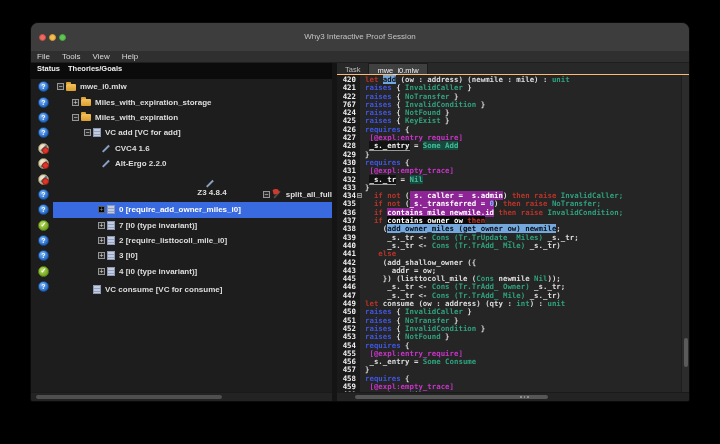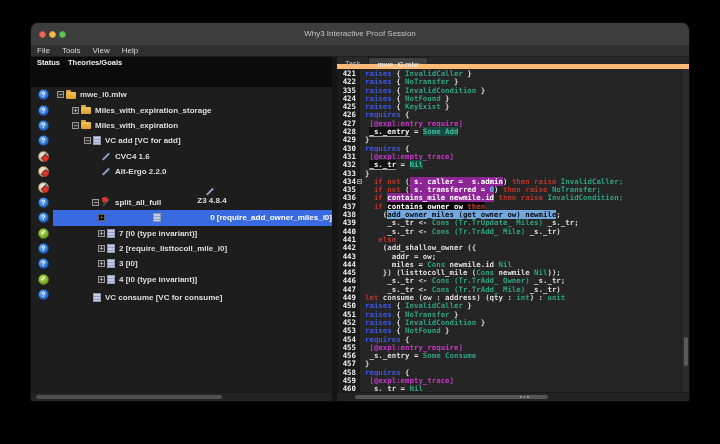--- a/index.html
+++ b/index.html
@@ -1,48 +1,48 @@
 <!DOCTYPE html>
 <html><head>
 <meta charset="utf-8">
 <style>
   html,body{margin:0;padding:0;background:#000;width:720px;height:444px;overflow:hidden;
     font-family:"Liberation Sans", sans-serif;}
   *{box-sizing:border-box;}
   .window{position:absolute;left:30px;top:22px;width:660px;height:380px;background:#2a2a2a;
     border-radius:8px 8px 3px 3px;border:1px solid #0a0a0a;display:flex;flex-direction:column;overflow:hidden;}
   
-  .titlebar{height:22px;background:#3d3d3d;position:relative;flex:0 0 auto;display:flex;align-items:center;}
+  .titlebar{height:28px;background:#3d3d3d;position:relative;flex:0 0 auto;display:flex;align-items:center;}
   .lights{display:flex;gap:3px;margin-left:8px;}
   .light{width:7px;height:7px;border-radius:50%;}
   .light-red{background:#ee6a5f;border:0.5px solid #c94c43;}
   .light-yellow{background:#f5bd4f;border:0.5px solid #cf9a33;}
   .light-green{background:#61c554;border:0.5px solid #47a53c;}
   .wtitle{position:absolute;left:0;right:0;text-align:center;font-size:8px;color:#c4c4c4;line-height:12px;}
   
   .menubar{height:12px;background:#2f2f2f;border-bottom:1px solid #1e1e1e;display:flex;align-items:center;flex:0 0 auto;}
   .mitem{font-size:8px;color:#d8d8d8;padding:0 6px;line-height:12px;}
   
   .main{flex:1;display:flex;min-height:0;}
   .leftpanel{width:301px;flex:0 0 auto;display:flex;flex-direction:column;background:#1d1d1d;min-height:0;}
-  .lheader{height:30px;background:#0b0b0b;flex:0 0 auto;position:relative;}
+  .lheader{height:16px;background:#0b0b0b;flex:0 0 auto;position:relative;}
   .lheader span{position:absolute;top:1px;font-size:7.5px;font-weight:bold;color:#f0f0f0;}
   .lh-status{left:6px;} .lh-theories{left:37px;}
   .tree{flex:1;background:#1d1d1d;overflow:hidden;position:relative;}
   .trow{display:flex;align-items:center;height:15.4px;position:relative;}
   .st{width:11px;height:11px;margin-left:7px;flex:0 0 auto;border-radius:50%;display:flex;align-items:center;
     justify-content:center;font-size:7px;font-weight:bold;color:#fff;position:relative;z-index:2;}
   .st-unknown{background:radial-gradient(circle at 35% 30%,#7ab6f5,#2268c8 75%);border:1px solid #15498f;}
   .st-valid{background:radial-gradient(circle at 35% 30%,#b9dd5d,#74a51f 75%);border:1px solid #55801a;}
   .st-fail{background:radial-gradient(circle at 35% 30%,#f2ead4,#cdbd92 75%);border:1px solid #9b8c64;}
   .st-fail .pencil{width:1.5px;height:8px;background:#5b6b84;transform:rotate(45deg);}
   .st-fail::after{content:"";position:absolute;right:-1px;bottom:-1px;width:5px;height:5px;border-radius:50%;
     background:#e23327;border:0.5px solid #8e1c14;}
   .rowline{flex:1;display:flex;align-items:center;height:100%;margin-left:4px;position:relative;}
-  .trow.selected .rowline{background:#3a6ae0;justify-content:space-between;}
+  .trow.selected .rowline{background:#3a6ae0;}
   .exp{width:7px;height:7px;flex:0 0 auto;border:1px solid #969696;background:#2d2d2d;color:#e0e0e0;
     font-size:7px;line-height:5px;text-align:center;margin-right:2px;}
   .exp-dark{background:#060606;border-color:#5d5d5d;color:#909090;}
   .expspacer{width:9px;height:7px;flex:0 0 auto;}
   .nicon{flex:0 0 auto;margin-right:4px;position:relative;}
   .icon-folder{width:10px;height:7px;background:linear-gradient(#f4c35c,#db9e2e);border-radius:1px;margin-top:1px;}
   .icon-folder::before{content:"";position:absolute;left:0;top:-2px;width:5px;height:2px;
     background:#dfa637;border-radius:1px 1px 0 0;}
   .icon-scroll{width:8px;height:9px;background:#c2cbdf;border:0.5px solid #8b99b5;
     background-image:repeating-linear-gradient(#c2cbdf 0 2px,#93a2c0 2px 3px);}
@@ -58,21 +58,21 @@
   
   .hscroll{height:9px;background:#232323;border-top:1px solid #1a1a1a;position:relative;flex:0 0 auto;}
   .hthumb{position:absolute;top:2px;height:4px;background:#4f4f4f;border-radius:2px;}
   .l-hthumb{left:1.5%;width:62%;}
   .r-hthumb{left:5%;width:55%;background:#565656;}
   .dots{position:absolute;top:3px;left:52%;display:flex;gap:2px;}
   .dots i{width:1.5px;height:1.5px;background:#9a9a9a;border-radius:50%;display:block;}
   .splitter{width:5px;background:#141414;flex:0 0 auto;}
   
   .rightpanel{flex:1;display:flex;flex-direction:column;min-width:0;min-height:0;background:#252525;}
-  .tabbar{height:12px;background:#282828;border-bottom:5px solid #fdba74;display:flex;align-items:stretch;flex:0 0 auto;}
+  .tabbar{height:12px;background:#282828;border-bottom:1px solid #fdba74;display:flex;align-items:stretch;flex:0 0 auto;}
   .tab{font-size:7.5px;color:#bdbdbd;padding:1px 8px 0 8px;line-height:11px;}
   .tab.active{background:#404040;color:#efefef;border:1px solid #1c1c1c;border-bottom:none;}
   .coderow{flex:1;display:flex;min-height:0;}
   .codearea{flex:1;position:relative;overflow:hidden;padding-top:1px;
     background:linear-gradient(to right,#1a1a1a 0,#1a1a1a 23px,#252525 23px);}
   .cline{position:relative;height:8.3px;line-height:8.3px;
     font-family:"DejaVu Sans Mono", monospace;font-size:7.4px;font-weight:bold;}
   .lineno{position:absolute;left:0;width:19px;text-align:right;color:#f0f0f0;}
   .ltext{position:absolute;left:28px;white-space:pre;}
   .fold{position:absolute;left:20px;top:1px;width:5px;height:5px;background:#2f2f2f;border:1px solid #8b8b8b;
@@ -176,21 +176,21 @@
             <div class="rowline" style="padding-left: 39px; flex-direction: column;">
               <span class="expspacer"></span>
               <span class="nicon icon-prover">
                 <span></span>
               </span>
               <span class="tlabel">Z3 4.8.4</span>
             </div>
           </div>
           <div class="trow">
             <span class="st st-unknown">?</span>
-            <div class="rowline" style="padding-left: 39px;">
+            <div class="rowline" style="padding-left: 39px; justify-content: flex-end;">
               <span class="exp">−</span>
               <span class="nicon icon-transform"></span>
               <span class="tlabel">split_all_full</span>
             </div>
           </div>
           <div class="trow selected">
             <span class="st st-unknown">?</span>
             <div class="rowline" style="padding-left: 45px;">
               <span class="exp exp-dark">+</span>
               <span class="nicon icon-scroll"></span>
@@ -246,29 +246,33 @@
     <div class="splitter"></div>
 
     <div class="rightpanel">
       <div class="tabbar">
           <span class="tab">Task</span>
           <span class="tab active">mwe_i0.mlw</span>
         </div>
       <div class="coderow">
         <div class="codearea">
             <div class="cline">
+              <span class="lineno">420</span>
+              <span class="ltext"><span class="seg k">let </span><span class="seg hb">add</span><span class="seg p"> (ow : address) (newmile : mile) : </span><span class="seg g">unit</span></span>
+            </div>
+            <div class="cline">
               <span class="lineno">421</span>
               <span class="ltext"><span class="seg b">raises</span><span class="seg p"> { </span><span class="seg g">InvalidCaller</span><span class="seg p"> }</span></span>
             </div>
             <div class="cline">
               <span class="lineno">422</span>
               <span class="ltext"><span class="seg b">raises</span><span class="seg p"> { </span><span class="seg g">NoTransfer</span><span class="seg p"> }</span></span>
             </div>
             <div class="cline">
-              <span class="lineno">335</span>
+              <span class="lineno">767</span>
               <span class="ltext"><span class="seg b">raises</span><span class="seg p"> { </span><span class="seg g">InvalidCondition</span><span class="seg p"> }</span></span>
             </div>
             <div class="cline">
               <span class="lineno">424</span>
               <span class="ltext"><span class="seg b">raises</span><span class="seg p"> { </span><span class="seg g">NotFound</span><span class="seg p"> }</span></span>
             </div>
             <div class="cline">
               <span class="lineno">425</span>
               <span class="ltext"><span class="seg b">raises</span><span class="seg p"> { </span><span class="seg g">KeyExist</span><span class="seg p"> }</span></span>
             </div>
@@ -337,24 +341,20 @@
               <span class="lineno">441</span>
               <span class="ltext"><span class="seg p">   </span><span class="seg k">else</span></span>
             </div>
             <div class="cline">
               <span class="lineno">442</span>
               <span class="ltext"><span class="seg p">    (add_shallow_owner ({</span></span>
             </div>
             <div class="cline">
               <span class="lineno">443</span>
               <span class="ltext"><span class="seg p">      addr = ow;</span></span>
-            </div>
-            <div class="cline">
-              <span class="lineno">444</span>
-              <span class="ltext"><span class="seg p">      miles = </span><span class="seg g">Cons</span><span class="seg p"> newmile.id </span><span class="seg g">Nil</span></span>
             </div>
             <div class="cline">
               <span class="lineno">445</span>
               <span class="ltext"><span class="seg p">    }) (listtocoll_mile (</span><span class="seg g">Cons</span><span class="seg p"> newmile </span><span class="seg g">Nil</span><span class="seg p">));</span></span>
             </div>
             <div class="cline">
               <span class="lineno">446</span>
               <span class="ltext"><span class="seg p">     _s._tr &lt;- </span><span class="seg g">Cons</span><span class="seg p"> </span><span class="seg g">(Tr.TrAdd_ Owner)</span><span class="seg p"> _s._tr;</span></span>
             </div>
             <div class="cline">

